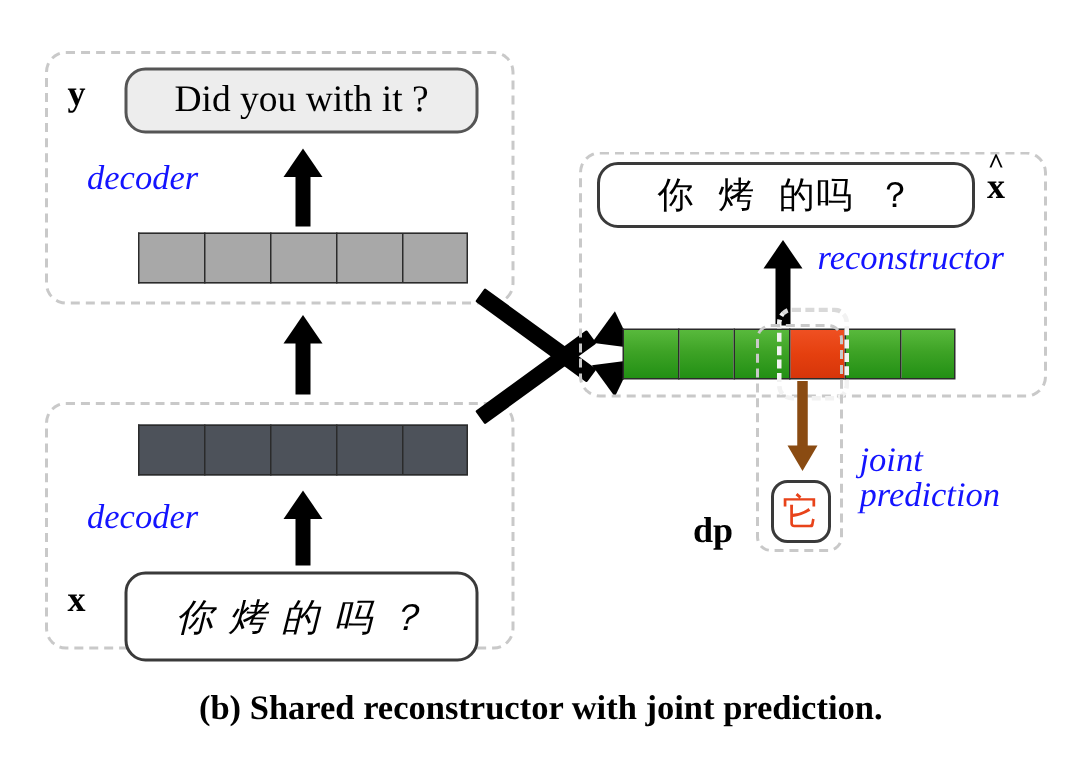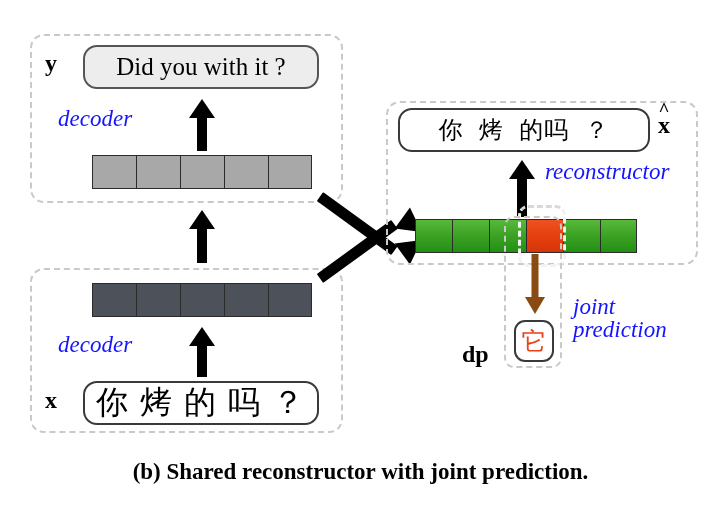--- a/index.html
+++ b/index.html
@@ -14,21 +14,21 @@
   #panel-recon{left:386px;top:101px;width:312px;height:164px;}
   .minipanel{position:absolute;border:2px dashed #c9c9c9;border-radius:10px;box-sizing:border-box;}
   #panel-dp{left:504px;top:216px;width:58px;height:152px;}
 
   
   .sbox{position:absolute;box-sizing:border-box;border:2px solid #3a3a3a;
         border-radius:14px;display:flex;align-items:center;justify-content:center;
         background:#ffffff;}
   #box-y{left:83px;top:45px;width:236px;height:44px;background:#ededed;
          border-color:#555;font-size:25px;}
-  #box-x{left:83px;top:381px;width:236px;height:44px;font-size:32px;letter-spacing:2px;}
+  #box-x{left:83px;top:381px;width:236px;height:60px;font-size:25px;letter-spacing:2px;font-style:italic;}
   #box-xhat{left:398px;top:108px;width:252px;height:44px;font-size:24px;}
   #box-xhat .cn{letter-spacing:1px;font-family:Liberation Mono, monospace;}
   #box-dp{left:514px;top:320px;width:40px;height:42px;border-radius:11px;
           font-size:25px;color:#e8431a;}
   .dp-token{color:#ff2a00;font-family:"Liberation Serif",serif;padding:0 3px;}
 
   
   .strip{position:absolute;display:flex;box-sizing:border-box;}
   .cell{box-sizing:border-box;border:1.5px solid #2b2b2b;border-right-width:0;}
   .cell:last-child{border-right-width:1.5px;}

